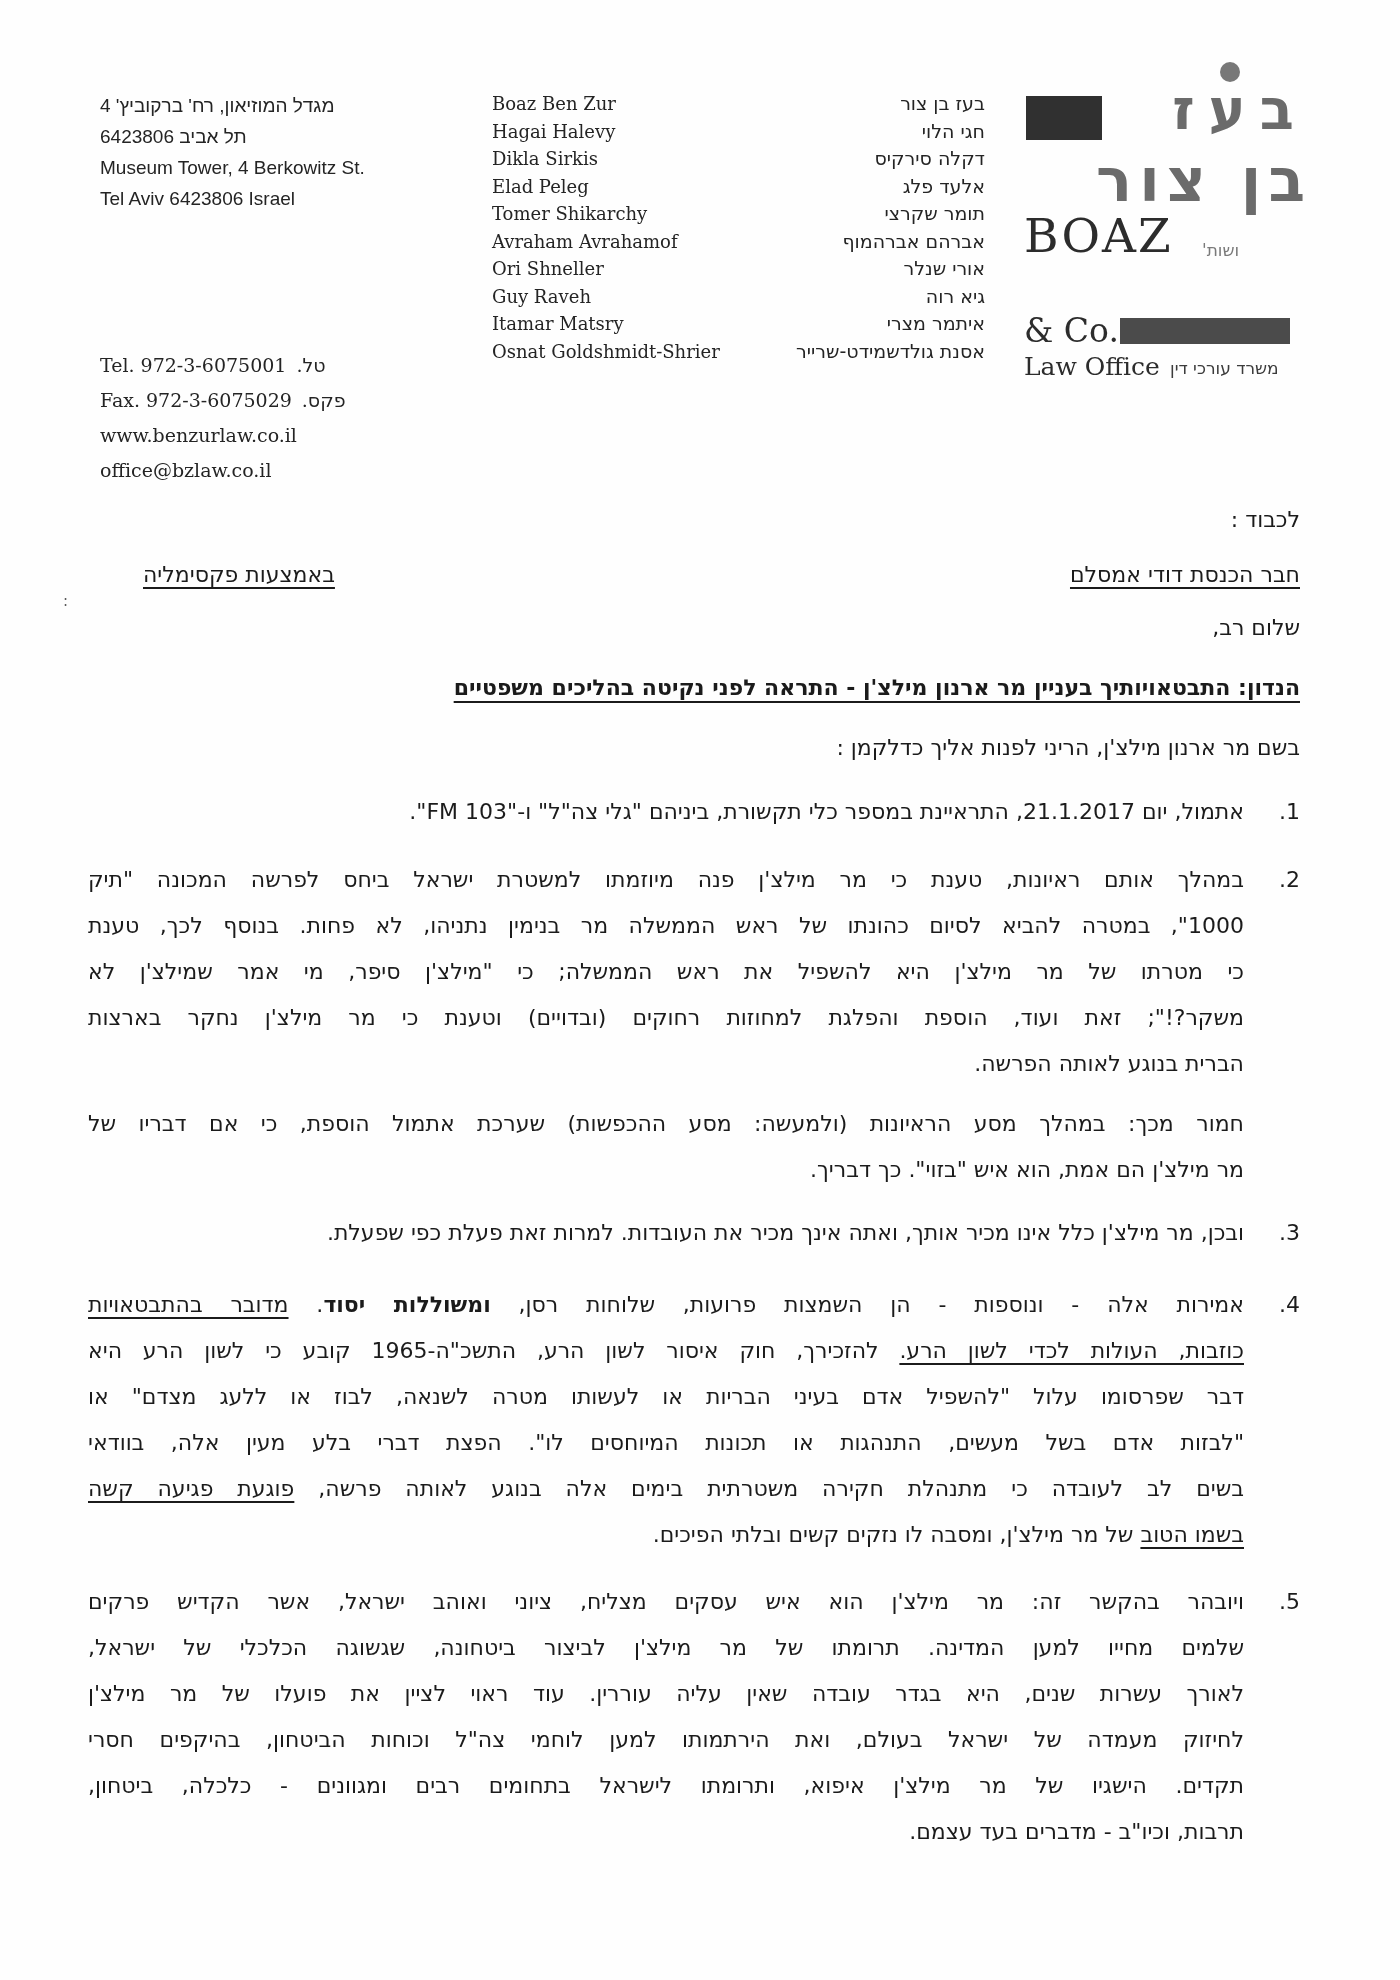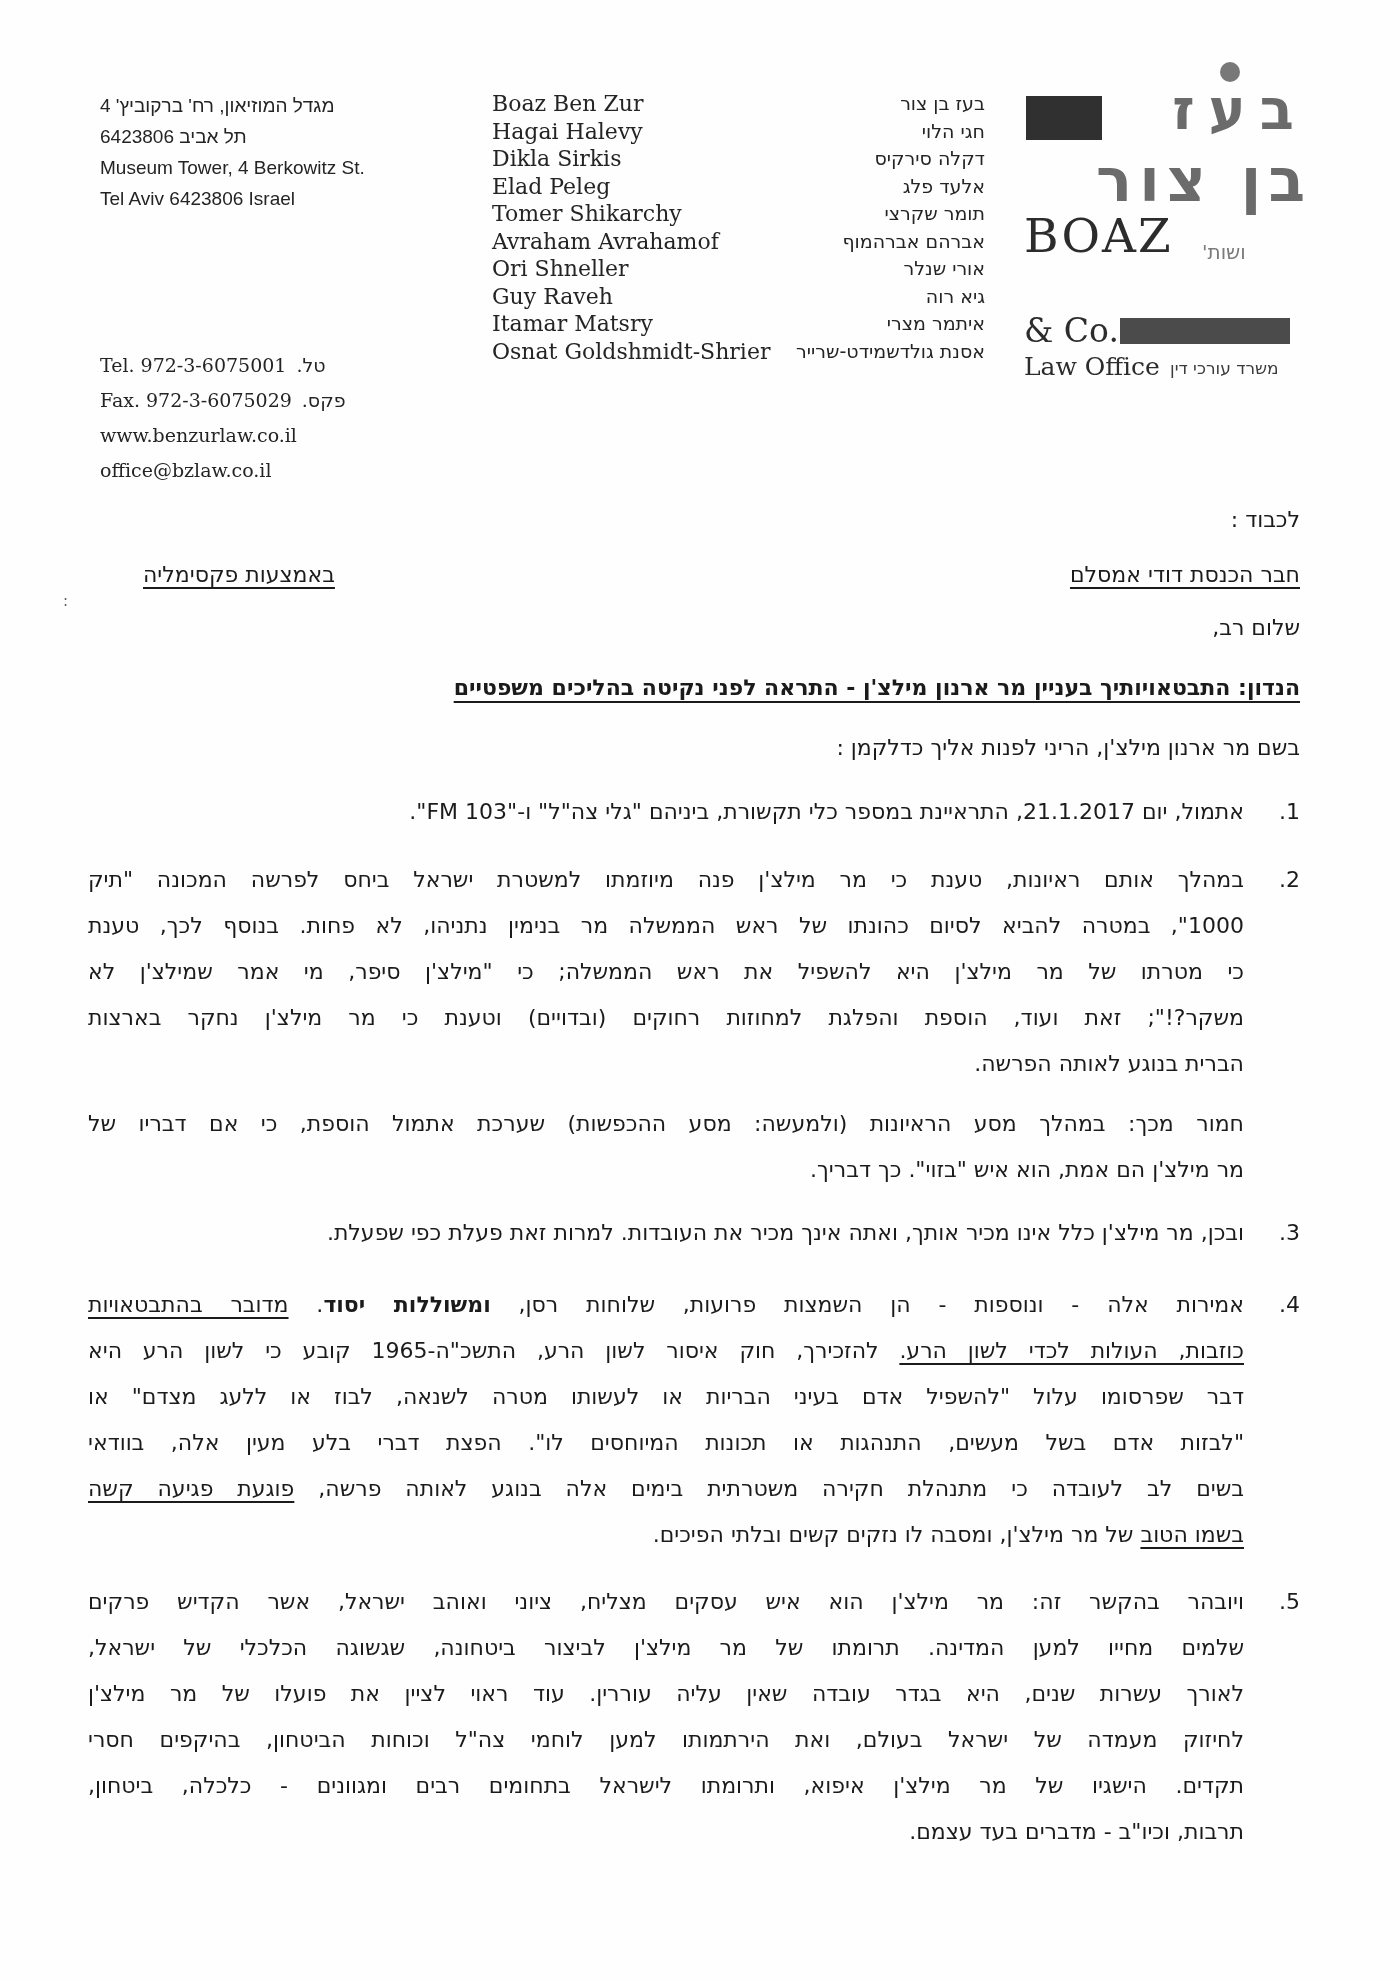--- a/index.html
+++ b/index.html
@@ -14,38 +14,38 @@
     position:absolute; left:100px; top:90px; font-size:19px; line-height:31px;
     font-family:Liberation Sans, sans-serif; color:#242424; text-align:left;
   }
   .address .rtl-line { direction:rtl; unicode-bidi:isolate; display:block; text-align:left; }
   .contact {
     position:absolute; left:100px; top:348px; font-size:19px; line-height:35px;
     font-family:"DejaVu Serif","DejaVu Sans",serif; color:#242424;
   }
   .contact .he-abbr { direction:rtl; unicode-bidi:isolate; margin-left:10px; }
   .names-en {
-    position:absolute; left:492px; top:90px; font-size:22px; line-height:27.5px;
+    position:absolute; left:492px; top:90px; font-size:18px; line-height:27.5px;
     font-family:"DejaVu Serif",serif; color:#242424;
   }
   .names-he {
     position:absolute; right:415px; top:90px; font-size:19px; line-height:27.5px;
     direction:rtl; text-align:right; color:#242424;
   }
   
   .logo { position:absolute; left:1018px; top:62px; width:334px; height:334px; }
   .logo .dot { position:absolute; left:202px; top:0; width:20px; height:20px; border-radius:50%; background:#787878; }
   .logo .sq1 { position:absolute; left:8px; top:34px; width:76px; height:44px; background:#303030; }
   .logo .w1 { position:absolute; right:44px; top:20px; font-size:56px; font-weight:900; color:#6b6b6b;
               letter-spacing:14px; direction:rtl; line-height:1; }
   .logo .w2 { position:absolute; right:40px; top:88px; font-size:60px; font-weight:900; color:#6b6b6b;
               letter-spacing:7px; direction:rtl; line-height:1; }
   .logo .boaz { position:absolute; left:6px; top:150px; font-family:"DejaVu Serif",serif; font-size:47px;
               color:#2c2c2c; letter-spacing:2px; line-height:1; }
-  .logo .vshut { position:absolute; left:184px; top:178px; font-size:20px; color:#7a7a7a; direction:rtl; }
+  .logo .vshut { position:absolute; left:184px; top:178px; font-size:17px; color:#7a7a7a; direction:rtl; }
   .logo .benzur { position:absolute; left:6px; top:200px; font-family:"DejaVu Serif",serif; font-size:47px;
               color:#2c2c2c; letter-spacing:1px; line-height:1; }
   .logo .co { position:absolute; left:6px; top:252px; font-family:"DejaVu Serif",serif; font-size:33px;
               color:#2c2c2c; line-height:1; }
   .logo .bar { position:absolute; left:102px; top:256px; width:170px; height:26px; background:#4b4b4b; }
   .logo .lawoffice { position:absolute; left:6px; top:292px; font-family:"DejaVu Serif",serif; font-size:25px;
               color:#2c2c2c; line-height:1; }
   .logo .lawoffice-he { position:absolute; left:152px; top:296px; font-size:17px; color:#3c3c3c; direction:rtl; }
   
   .letter { position:absolute; left:88px; right:100px; top:497px; direction:rtl; font-size:22px; color:#1b1b1b; }

